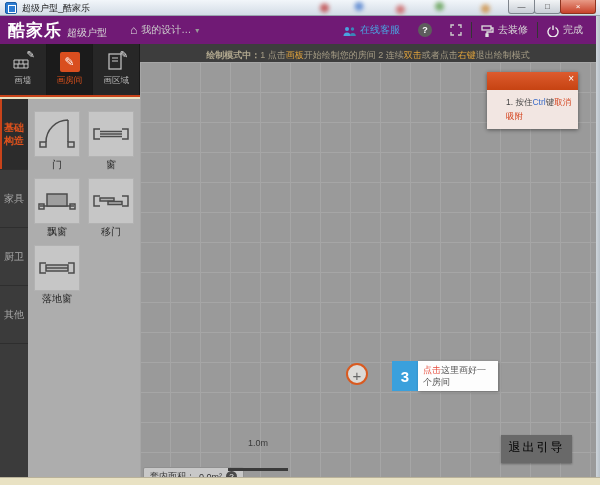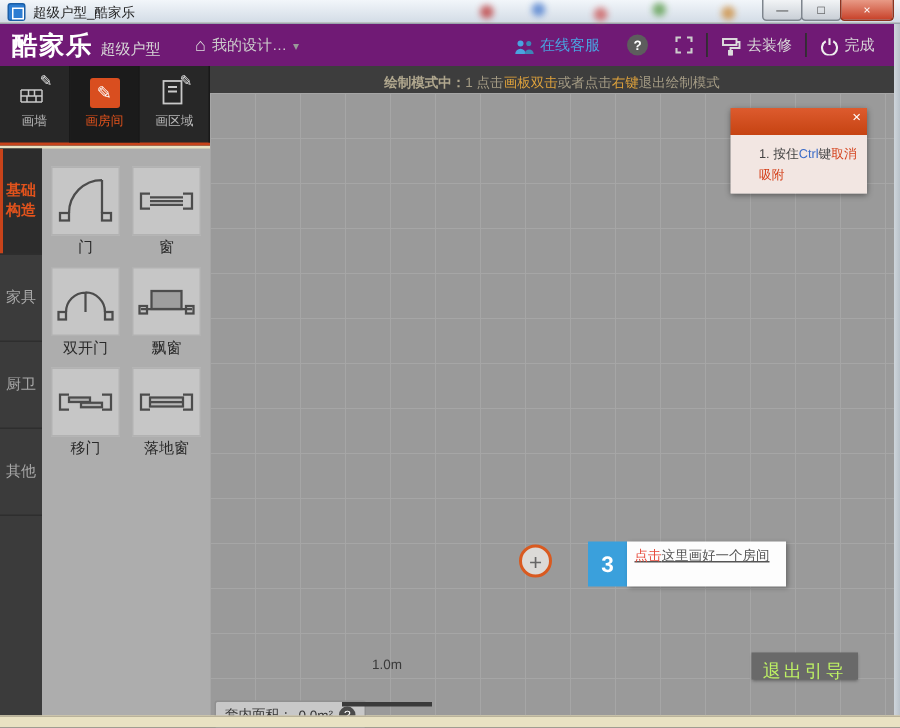--- a/index.html
+++ b/index.html
@@ -90,27 +90,27 @@
   .notify-close { position:absolute; right:4px; top:1px; color:#fff; font-size:10px; }
   .notify-body { background:#f2e6e2; padding:5px 5px 6px 19px; font-size:8.5px; line-height:1.65; color:#444; }
   .notify-body .kblue { color:#3a6bc8; }
   .notify-body .kred { color:#d4421c; }
 
   
   .plus-circle { position:absolute; left:206px; top:301px; width:22px; height:22px; border-radius:50%;
     border:2px solid #d95a20; background:#dcdad7; color:#666; font-size:15px; text-align:center; line-height:21px; }
   .step-num { position:absolute; left:252px; top:299px; width:26px; height:30px; background:#3aa0dc;
     color:#fff; font-size:15px; font-weight:bold; display:flex; align-items:center; justify-content:center; }
-  .step-box { position:absolute; left:278px; top:299px; width:106px; height:30px; background:#fdfdfd;
-    font-size:9px; color:#555; line-height:1.35; padding:3px 5px; box-shadow:1px 1px 3px rgba(0,0,0,.3);text-decoration:underline; }
+  .step-box { position:absolute; left:278px; top:299px; width:80px; height:30px; background:#fdfdfd;
+    font-size:9px; color:#555; line-height:1.35; padding:3px 5px; box-shadow:1px 1px 3px rgba(0,0,0,.3); }
   .step-box .act { color:#e74c3c; }
 
   
-  .exit-btn { position:absolute; left:361px; top:373px; width:71px; height:18px; background:#696969;
-    color:#bef264; font-size:12px; text-align:center; line-height:25px; letter-spacing:2px;
+  .exit-btn { position:absolute; left:361px; top:373px; width:71px; height:28px; background:#696969;
+    color:#000000; font-size:12px; text-align:center; line-height:25px; letter-spacing:2px;
     box-shadow:0 1px 2px rgba(0,0,0,.35); }
 
   
   .area-box { position:absolute; left:3px; top:393px; height:19px; background:#c8c8c8;
     border:1px solid #909090; border-radius:2px; display:inline-flex; align-items:center;
     padding:0 6px; font-size:9px; color:#333; gap:4px;margin-top:12px; }
   .area-help { width:11px; height:11px; border-radius:50%; background:#4a4a4a; color:#fff;
     font-size:8px; text-align:center; line-height:11px; }
   .scale-label { position:absolute; left:88px; top:376px; width:60px; text-align:center; font-size:9px; color:#3a3a3a; }
   .scale-line { position:absolute; left:88px; top:406px; width:60px; height:3px; background:#3a3a3a; }
@@ -210,20 +210,21 @@
         <span class="pencil">✎</span>
       </div>
       <span class="tool-label">画区域</span>
     </div>
   </div>
 
   <div class="hint-bar">
     <span class="lab">绘制模式中：</span>
     <span>1 点击</span>
     <span class="hl">画板</span>
+    <span>开始绘制您的房间 2 连续</span>
     <span class="hl">双击</span>
     <span>或者点击</span>
     <span class="hl">右键</span>
     <span>退出绘制模式</span>
   </div>
 
   <div class="tabs-col">
     <div class="cat-tab active">基础构造</div>
     <div class="cat-tab">家具</div>
     <div class="cat-tab">厨卫</div>
@@ -246,30 +247,20 @@
         <div class="tile">
             <svg class="pal-svg" width="40" height="40" viewBox="0 0 40 40">
           <path d="M9 15 H3 V25 H9 M31 15 H37 V25 H31 M9 17.5 H31 M9 20 H31 M9 22.5 H31"></path>
         </svg>
           </div>
         <div class="tile-label">窗</div>
       </div>
       <div>
         <div class="tile">
             <svg class="pal-svg" width="40" height="40" viewBox="0 0 40 40">
-          <rect x="2" y="27" width="5" height="5"></rect>
-              <rect x="33" y="27" width="5" height="5"></rect>
-          <path d="M7 27 A13 13 0 0 1 20 14 M33 27 A13 13 0 0 0 20 14 M20 14 V27"></path>
-        </svg>
-          </div>
-        <div class="tile-label">双开门</div>
-      </div>
-      <div>
-        <div class="tile">
-            <svg class="pal-svg" width="40" height="40" viewBox="0 0 40 40">
           <path d="M3 25 H37"></path>
               <rect x="2" y="23" width="5" height="5"></rect>
               <rect x="33" y="23" width="5" height="5"></rect>
           <rect x="10" y="13" width="20" height="12" fill="#9e9e9e"></rect>
         </svg>
           </div>
         <div class="tile-label">飘窗</div>
       </div>
       <div>
         <div class="tile">

